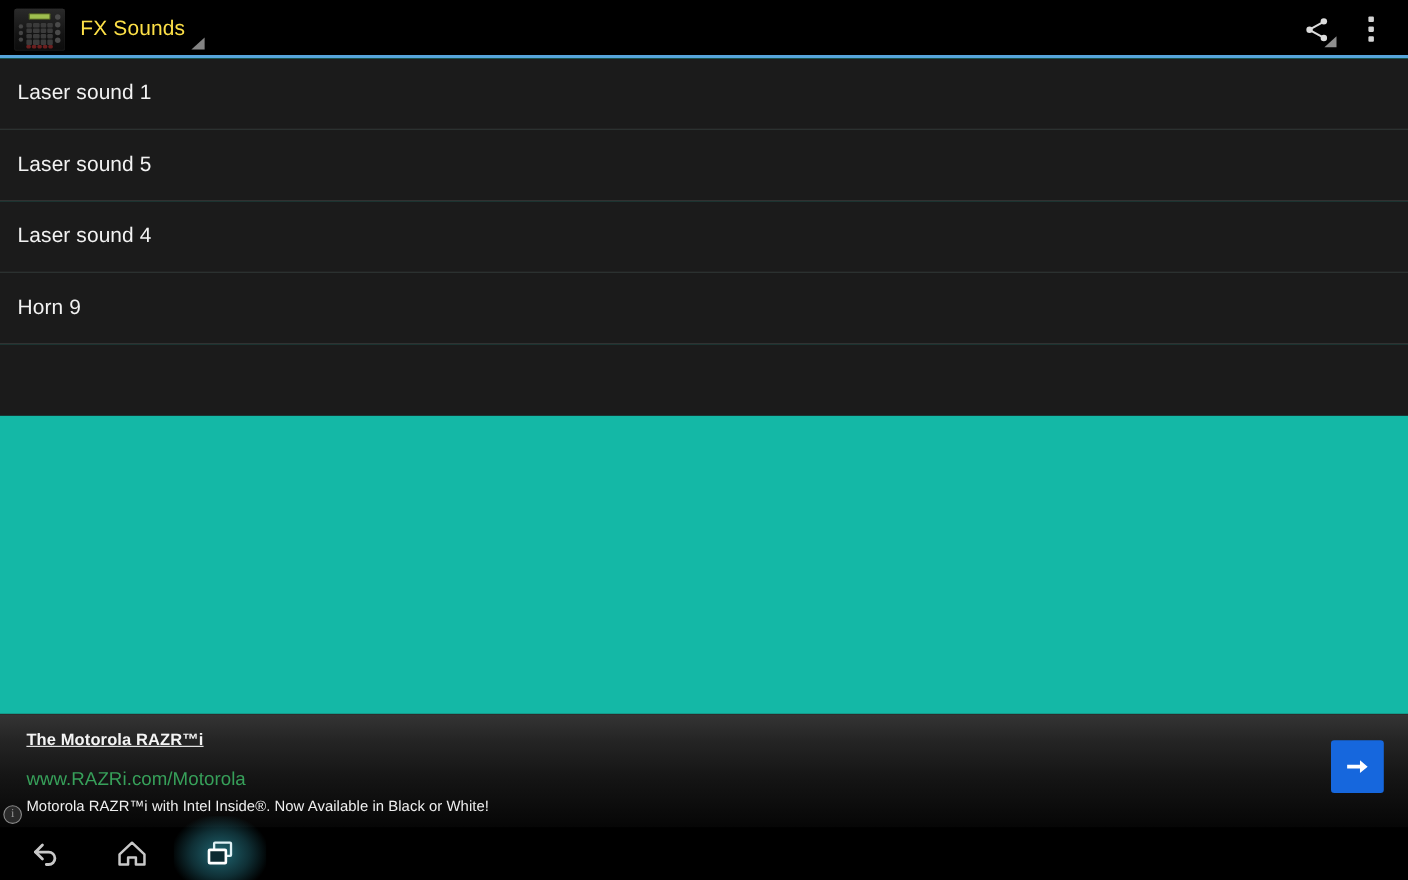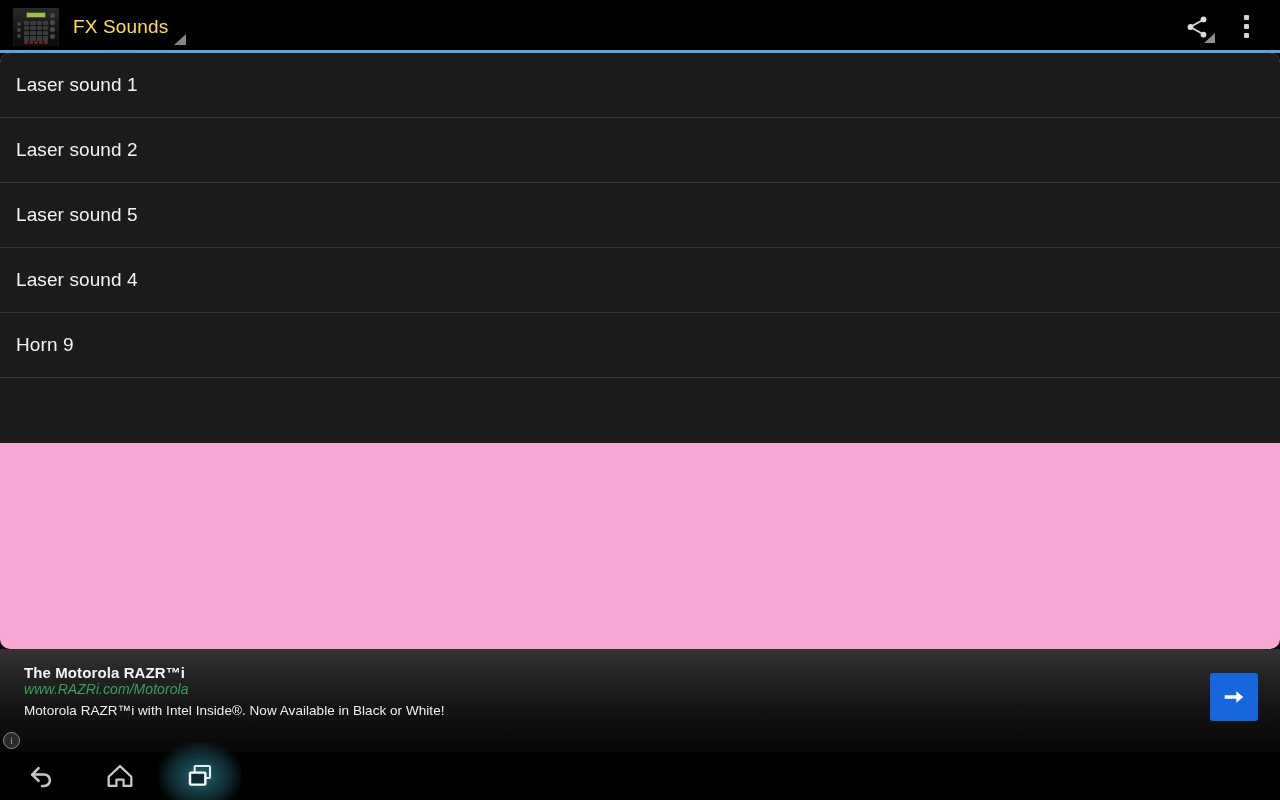--- a/index.html
+++ b/index.html
@@ -73,39 +73,39 @@
     align-items:center; justify-content:center; gap:4px; margin-right:14px; flex:none;}
   .overflow i{ width:5px; height:5px; background:#d4d4d4; border-radius:1px; }
 
   .ab-underline{
     position:absolute; left:0; top:50px; width:1280px; height:3px; background:#57a5dc;
   }
 
   
   .list{
     position:absolute; left:0; top:53px; width:1280px; height:596px;
-    background:#f9a8d4; overflow:hidden;border-radius:10px;
+    background:#14b8a6; overflow:hidden;
   }
   .row{
     height:65px; display:flex; align-items:center;
     background:#1b1b1b; border-bottom:1px solid #373737;
     padding-left:16px;
   }
   .row .label{ color:#f2f2f2; font-size:19px; font-weight:400; letter-spacing:.1px; }
   .row.partial{ border-bottom:none; }
 
   
   .ad{
     position:absolute; left:0; top:649px; width:1280px; height:103px;
     background:linear-gradient(180deg,#343434 0%,#252525 22%,#151515 55%,#060606 100%);
     border-top:1px solid #2d2d2d;
   }
   .ad-text{ position:absolute; left:24px; top:14px; }
-  .ad-title{ color:#f4f4f4; font-size:15px; font-weight:bold; letter-spacing:.1px; }
-  .ad-url{ color:#37a05a; font-size:14px; margin-top:0; letter-spacing:.05px;font-style:italic; }
+  .ad-title{ color:#f4f4f4; font-size:15px; font-weight:bold; letter-spacing:.1px;text-decoration:underline; }
+  .ad-url{ color:#37a05a; font-size:17px; margin-top:18px; letter-spacing:.05px; }
   .ad-body{ color:#efefef; font-size:13.5px; margin-top:6px; letter-spacing:.05px; }
   .ad-cta{
     position:absolute; right:22px; top:23px; width:48px; height:48px;
     background:#1667dd; border-radius:3px;
     display:flex; align-items:center; justify-content:center;
   }
   .ad-info{
     position:absolute; left:3px; bottom:3px; width:17px; height:17px;
     border-radius:50%; border:1.5px solid #8a8a8a;
     display:flex; align-items:center; justify-content:center;
@@ -203,23 +203,20 @@
     </div>
 
     <div class="ab-underline"></div>
   </div>
 
   <div class="list">
     <div class="row">
         <span class="label">Laser sound 1</span>
       </div>
     <div class="row">
-        <span class="label">Laser sound 2</span>
-      </div>
-    <div class="row">
         <span class="label">Laser sound 5</span>
       </div>
     <div class="row">
         <span class="label">Laser sound 4</span>
       </div>
     <div class="row">
         <span class="label">Horn 9</span>
       </div>
     <div class="row partial"></div>
   </div>

